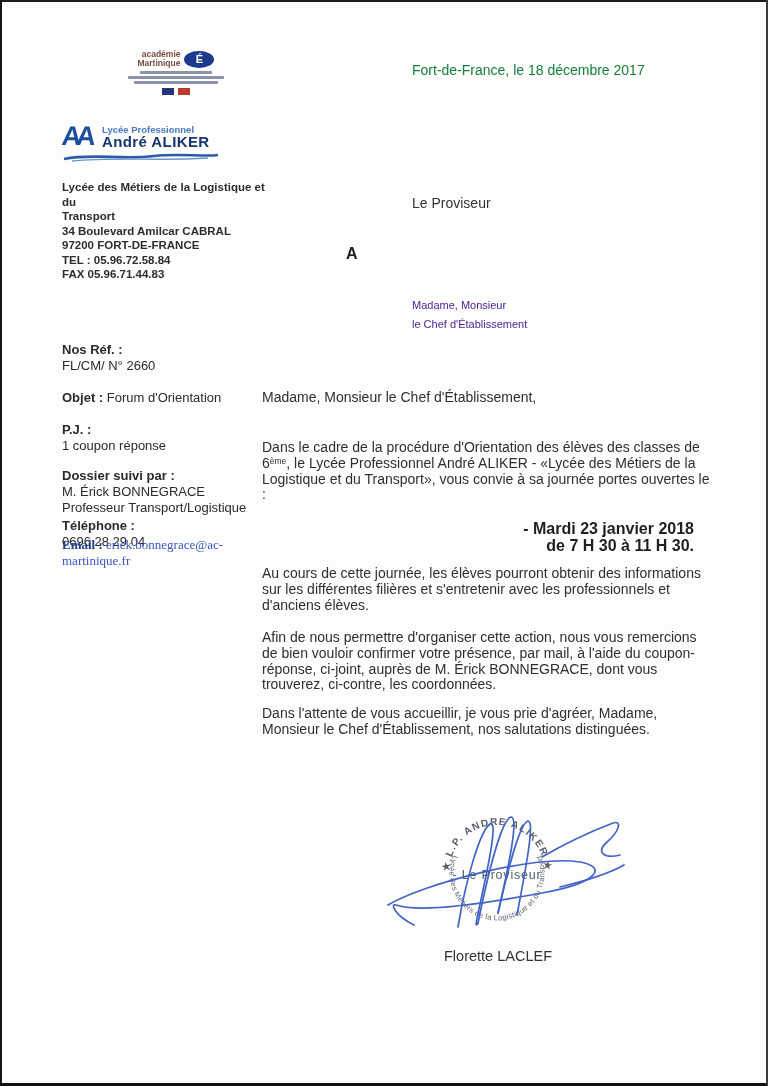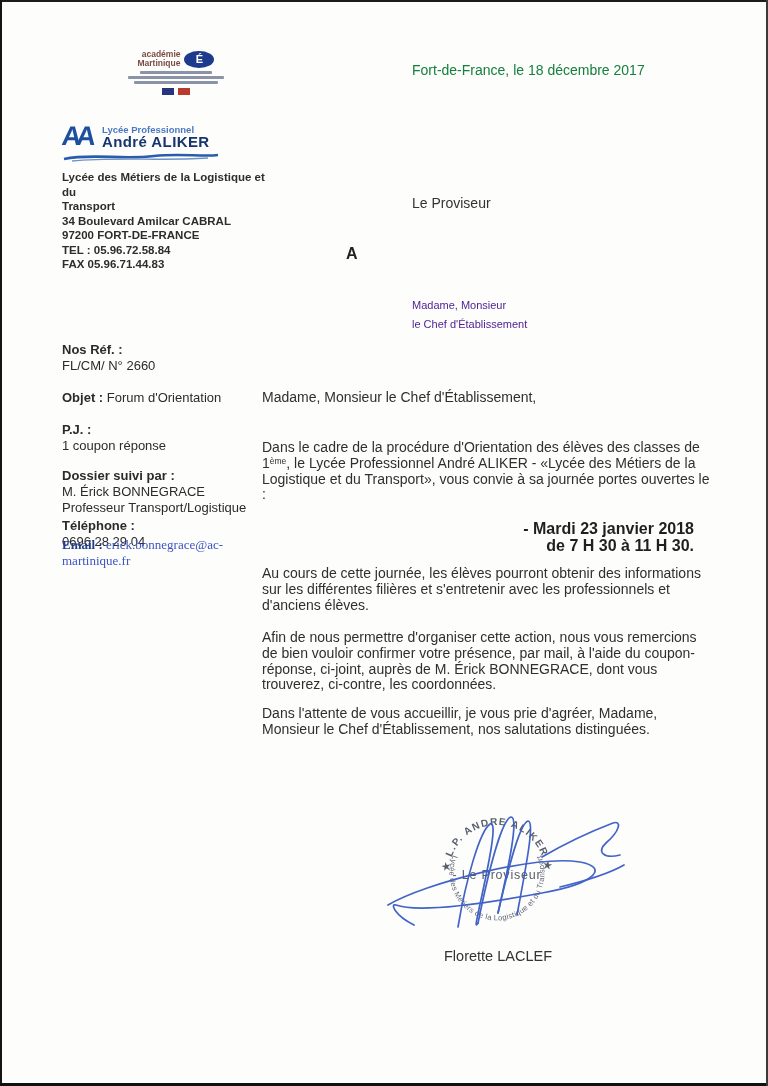--- a/index.html
+++ b/index.html
@@ -40,21 +40,21 @@
 
   
   .school{left:62px;top:124px;width:210px;}
   .logo-row{display:flex;align-items:flex-start;gap:5px;}
   .monogram{font-size:27px;font-weight:900;color:#1d4f9e;letter-spacing:-5px;
     transform:skewX(-6deg);line-height:24px;padding-right:6px;}
   .logo-texts{padding-top:1px;}
   .logo-top{font-size:9.5px;font-weight:bold;color:#4a78c0;line-height:10px;}
   .logo-name{font-size:15px;font-weight:900;color:#16356f;letter-spacing:.4px;line-height:13px;}
   .swoosh{margin-top:0px;}
-  .addr{margin-top:4px;font-size:11.5px;font-weight:bold;color:#2d2d2d;line-height:14.5px;}
+  .addr{margin-top:14px;font-size:11.5px;font-weight:bold;color:#2d2d2d;line-height:14.5px;}
 
   
   .sender{left:412px;top:195px;font-size:14px;color:#333;}
   .tomark{left:346px;top:245px;font-size:16px;font-weight:bold;color:#222;}
   .recip{left:412px;top:296px;font-size:11px;line-height:18.5px;color:#4c1d95;}
 
   
   .side{font-size:13px;color:#2b2b2b;line-height:16px;}
   .s-ref{left:62px;top:342px;}
   .s-objet{left:62px;top:390px;}
@@ -166,21 +166,21 @@
   </div>
 
   <div class="abs side s-email">
     <span class="email-label">Email :</span>
     <a href="#" class="email-link">erick.bonnegrace@ac-martinique.fr</a>
   </div>
 
   <div class="abs bodycol salut">Madame, Monsieur le Chef d'Établissement,</div>
 
   <div class="abs bodycol p1">
-    <span>Dans le cadre de la procédure d'Orientation des élèves des classes de 1</span><sup class="sm">ème</sup><span>, le Lycée Professionnel André ALIKER - «Lycée des Métiers de la Logistique et du Transport», vous convie à sa journée portes ouvertes le :</span>
+    <span>Dans le cadre de la procédure d'Orientation des élèves des classes de 6</span><sup class="sm">ème</sup><span>, le Lycée Professionnel André ALIKER - «Lycée des Métiers de la Logistique et du Transport», vous convie à sa journée portes ouvertes le :</span>
   </div>
 
   <div class="abs event">
     <div>- Mardi 23 janvier 2018</div>
     <div>de 7 H 30 à 11 H 30.</div>
   </div>
 
   <div class="abs bodycol p3">Afin de nous permettre d'organiser cette action, nous vous remercions de bien vouloir confirmer votre présence, par mail, à l'aide du coupon-réponse, ci-joint, auprès de M. Érick BONNEGRACE, dont vous trouverez, ci-contre, les coordonnées.</div>
 
   <div class="abs bodycol p2">Au cours de cette journée, les élèves pourront obtenir des informations sur les différentes filières et s'entretenir avec les professionnels et d'anciens élèves.</div>

